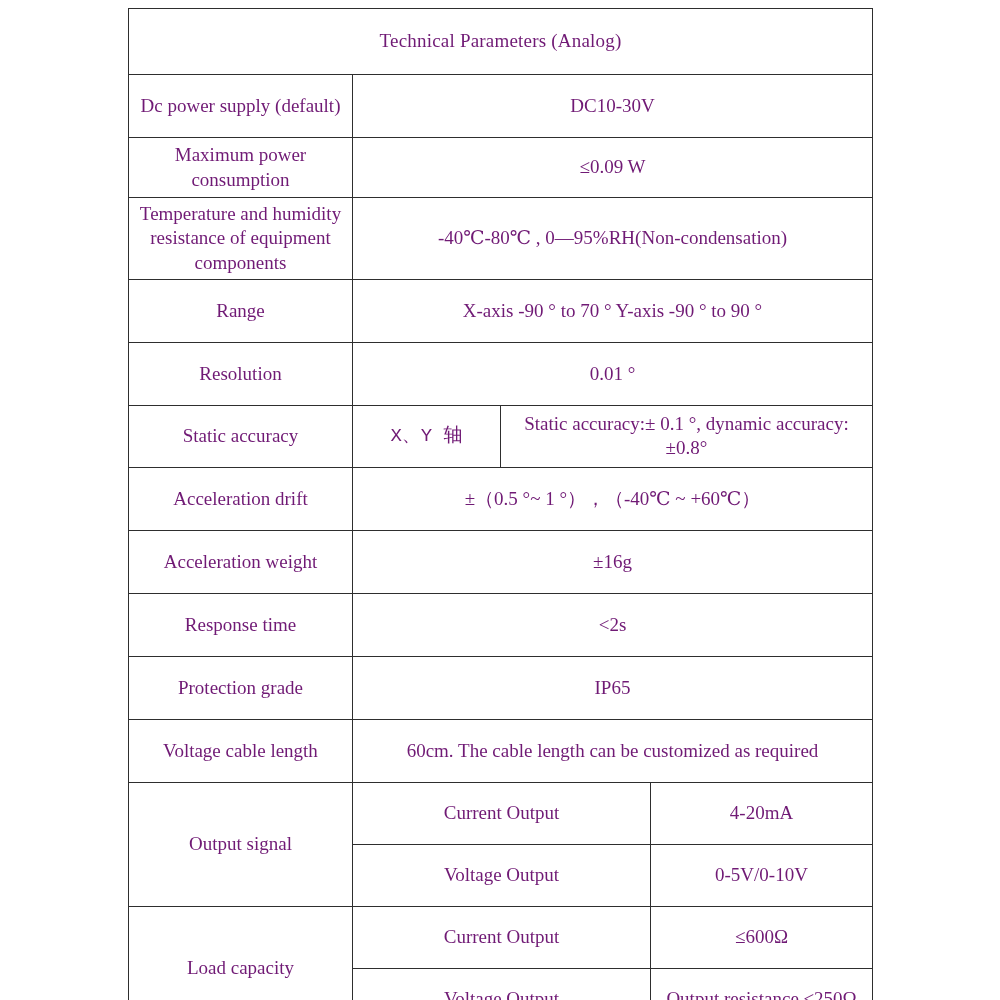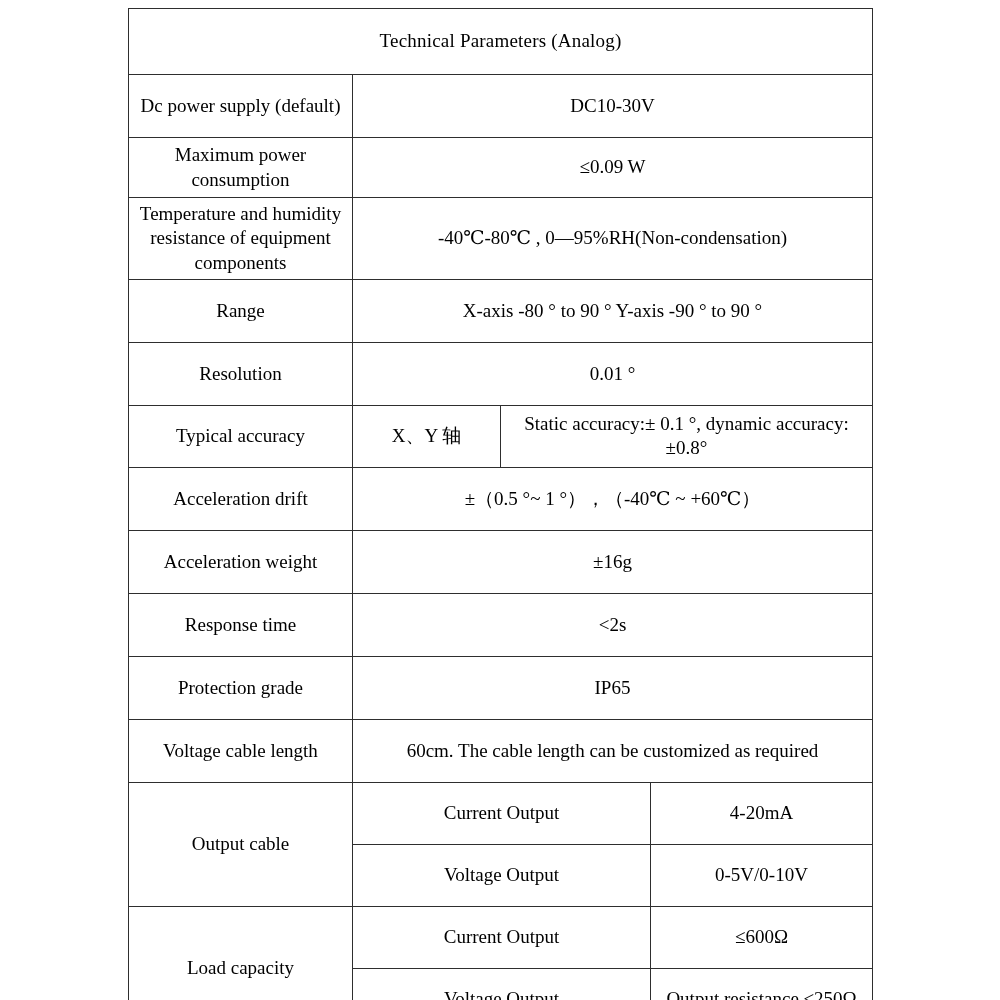--- a/index.html
+++ b/index.html
@@ -34,21 +34,21 @@
   }
 
   .spec-table td {
     border: 1px solid #2e2e2e;
     padding: 4px 6px;
     text-align: center;
     vertical-align: middle;
     font-size: 19px;
     line-height: 1.28;
     font-weight: 400;
-    color: #000000;
+    color: #701a75;
   }
 
   
   .title-cell {
     height: 57px;
     font-size: 30px;
     font-weight: bold;
     letter-spacing: 0.2px;
     padding: 6px 4px 10px 4px;
   }
@@ -77,21 +77,21 @@
     width: 222px;
   }
 
   .row-h-62 td { height: 54px; }
   .row-h-59 td { height: 51px; }
   .row-h-77 td { height: 69px; }
   .row-h-61 td { height: 53px; }
   .row-sub td   { height: 53px; }
 
   .cjk {
-    font-family: Liberation Serif, serif;
+    font-family: Liberation Mono, monospace;
     font-size: 18px;
     margin-left: 32px;
   }
 </style>
 </head>
 <body>
 
 <div class="page">
 
   <table class="spec-table">
@@ -117,30 +117,30 @@
         <td class="value-cell" colspan="3">≤0.09 W</td>
       </tr>
 
       <tr class="row-h-77">
         <td class="label-cell">Temperature and humidity resistance of equipment components</td>
         <td class="value-cell" colspan="3">-40℃-80℃ , 0—95%RH(Non-condensation)</td>
       </tr>
 
       <tr class="row-h-62">
         <td class="label-cell">Range</td>
-        <td class="value-cell" colspan="3">X-axis -80 ° to 90 ° Y-axis -90 ° to 90 °</td>
+        <td class="value-cell" colspan="3">X-axis -90 ° to 70 ° Y-axis -90 ° to 90 °</td>
       </tr>
 
       <tr class="row-h-62">
         <td class="label-cell">Resolution</td>
         <td class="value-cell" colspan="3">0.01 °</td>
       </tr>
 
       <tr class="row-h-61">
-        <td class="label-cell">Typical accuracy</td>
+        <td class="label-cell">Static accuracy</td>
         <td class="sub-label-cell cjk">X、Y 轴</td>
         <td class="value-cell" colspan="2">Static accuracy:± 0.1 °, dynamic accuracy: ±0.8°</td>
       </tr>
 
       <tr class="row-h-62">
         <td class="label-cell">Acceleration drift</td>
         <td class="value-cell" colspan="3">±（0.5 °~ 1 °），（-40℃ ~ +60℃）</td>
       </tr>
 
       <tr class="row-h-62">
@@ -157,21 +157,21 @@
         <td class="label-cell">Protection grade</td>
         <td class="value-cell" colspan="3">IP65</td>
       </tr>
 
       <tr class="row-h-62">
         <td class="label-cell">Voltage cable length</td>
         <td class="value-cell" colspan="3">60cm. The cable length can be customized as required</td>
       </tr>
 
       <tr class="row-sub">
-        <td class="label-cell" rowspan="2">Output cable</td>
+        <td class="label-cell" rowspan="2">Output signal</td>
         <td class="sub-wide-cell" colspan="2">Current Output</td>
         <td class="sub-value-cell">4-20mA</td>
       </tr>
       <tr class="row-sub">
         <td class="sub-wide-cell" colspan="2">Voltage Output</td>
         <td class="sub-value-cell">0-5V/0-10V</td>
       </tr>
 
       <tr class="row-sub">
         <td class="label-cell" rowspan="2">Load capacity</td>

